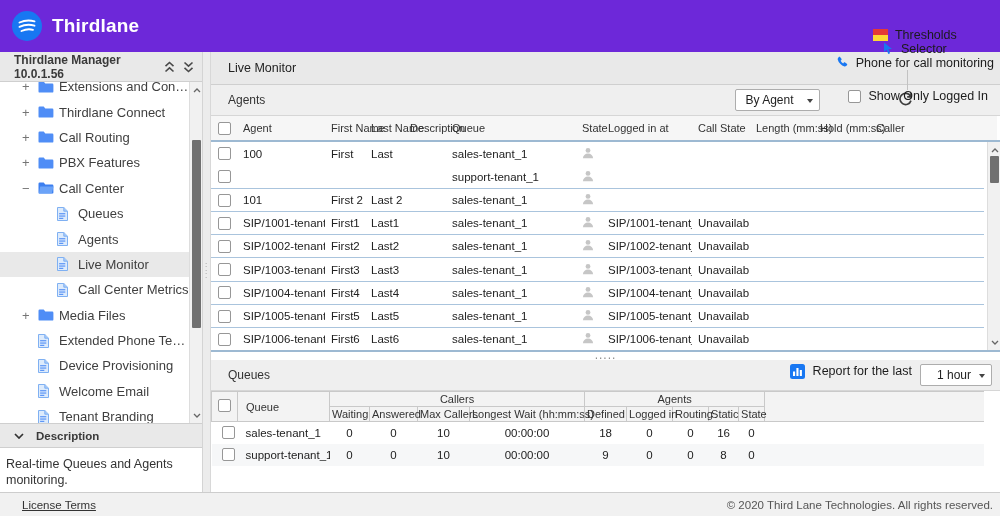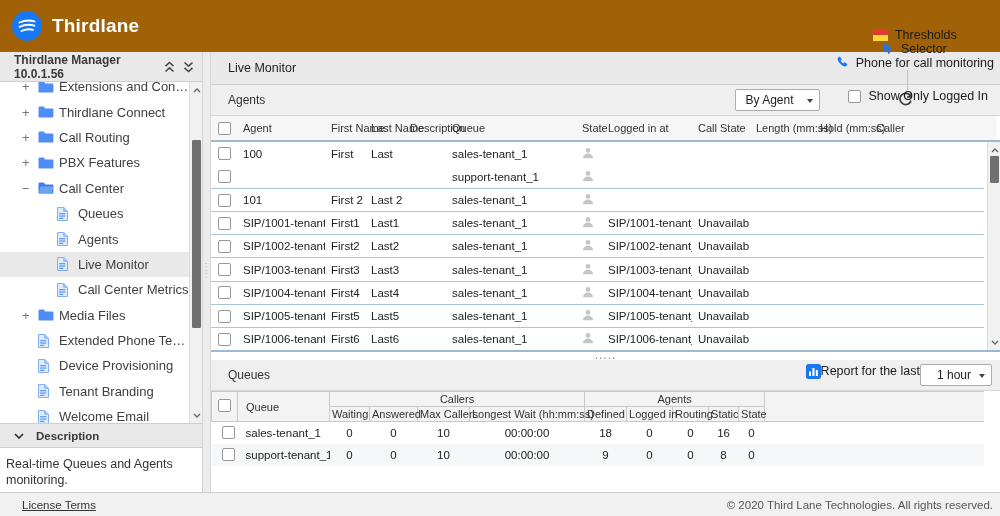--- a/index.html
+++ b/index.html
@@ -1,21 +1,21 @@
 <!DOCTYPE html>
 <html><head>
 <meta charset="utf-8">
 <style>
   * { margin:0; padding:0; box-sizing:border-box; }
   html,body { background:#fff; }
   body { font-family:"Liberation Sans", sans-serif; }
   .app { position:relative; width:1000px; height:516px; overflow:hidden; background:#fff; }
 
   
-  .topbar { position:absolute; left:0; top:0; width:1000px; height:52px; background:#a16207;
+  .topbar { position:absolute; left:0; top:0; width:1000px; height:52px; background:#6d28d9;
             display:flex; align-items:center; justify-content:space-between; padding:0 38px 0 12px; }
   .brand { display:flex; align-items:center; gap:10px; }
   .brand-name { color:#fff; font-size:19px; font-weight:600; letter-spacing:.2px; }
   .topbar-right { display:flex; align-items:center; }
   .tenant-label { color:#fff; font-size:13.5px; font-weight:600; margin-right:10px; }
   .tenant-pill { display:flex; align-items:center; gap:8px; background:#1877f2; border:2px solid #fff;
                  border-radius:15px; padding:3px 5px 3px 16px; color:#fff; font-size:13px; cursor:pointer;
                  font-family:inherit; }
   .pill-chev { width:18px; height:18px; border-radius:50%; background:#0e5fd8; display:flex;
                align-items:center; justify-content:center; }
@@ -288,34 +288,34 @@
             <span class="expander"></span>
             <span class="ticon">
               <svg width="11" height="14" viewBox="0 0 11 14">
                 <path d="M0.5 0.5 h6.3 l3.7 3.7 v9.3 h-10 z" fill="#ddebfc" stroke="#7fb0f2"></path>
                 <path d="M6.8 0.5 v3.7 h3.7" fill="#a9cbf8" stroke="#7fb0f2"></path>
                 <rect x="2.1" y="6.2" width="6.2" height="1.1" fill="#4f8df6"></rect>
                 <rect x="2.1" y="8.5" width="6.2" height="1.1" fill="#4f8df6"></rect>
                 <rect x="2.1" y="10.8" width="4.2" height="1.1" fill="#4f8df6"></rect>
               </svg>
             </span>
-            <span class="tlabel">Tenant Branding</span>
+            <span class="tlabel">Welcome Email</span>
           </div>
           <div class="tree-item lvl0">
             <span class="expander"></span>
             <span class="ticon">
               <svg width="11" height="14" viewBox="0 0 11 14">
                 <path d="M0.5 0.5 h6.3 l3.7 3.7 v9.3 h-10 z" fill="#ddebfc" stroke="#7fb0f2"></path>
                 <path d="M6.8 0.5 v3.7 h3.7" fill="#a9cbf8" stroke="#7fb0f2"></path>
                 <rect x="2.1" y="6.2" width="6.2" height="1.1" fill="#4f8df6"></rect>
                 <rect x="2.1" y="8.5" width="6.2" height="1.1" fill="#4f8df6"></rect>
                 <rect x="2.1" y="10.8" width="4.2" height="1.1" fill="#4f8df6"></rect>
               </svg>
             </span>
-            <span class="tlabel">Welcome Email</span>
+            <span class="tlabel">Tenant Branding</span>
           </div>
         </div>
       <div class="vscroll sidebar-scroll">
         <span class="sarrow up">
             <svg width="8" height="5" viewBox="0 0 8 5">
               <path d="M1 4 L4 1 L7 4" fill="none" stroke="#666" stroke-width="1.3"></path>
             </svg>
           </span>
         <span class="sthumb"></span>
         <span class="sarrow down">
@@ -641,21 +641,21 @@
       </div>
     </section>
 
     <div class="hsplitter">
       <span class="hdots">.....</span>
     </div>
 
     <section>
       <div class="panel-bar">
         <span>Queues</span>
-        <div class="panel-bar-right" style="">
+        <div class="panel-bar-right" style="gap:8px;">
           <span style="display:flex;">
               <svg width="15" height="15" viewBox="0 0 15 15">
                 <rect width="15" height="15" rx="2.5" fill="#1877f2"></rect>
                 <rect x="3" y="7.5" width="2.1" height="4.5" fill="#fff"></rect>
                 <rect x="6.4" y="4" width="2.1" height="8" fill="#fff"></rect>
                 <rect x="9.8" y="6" width="2.1" height="6" fill="#fff"></rect>
               </svg>
             </span>
           <span style="font-size:12.5px;color:#1b1b1b;">Report for the last</span>
           <div class="select" style="min-width:70px;padding-left:16px;">

